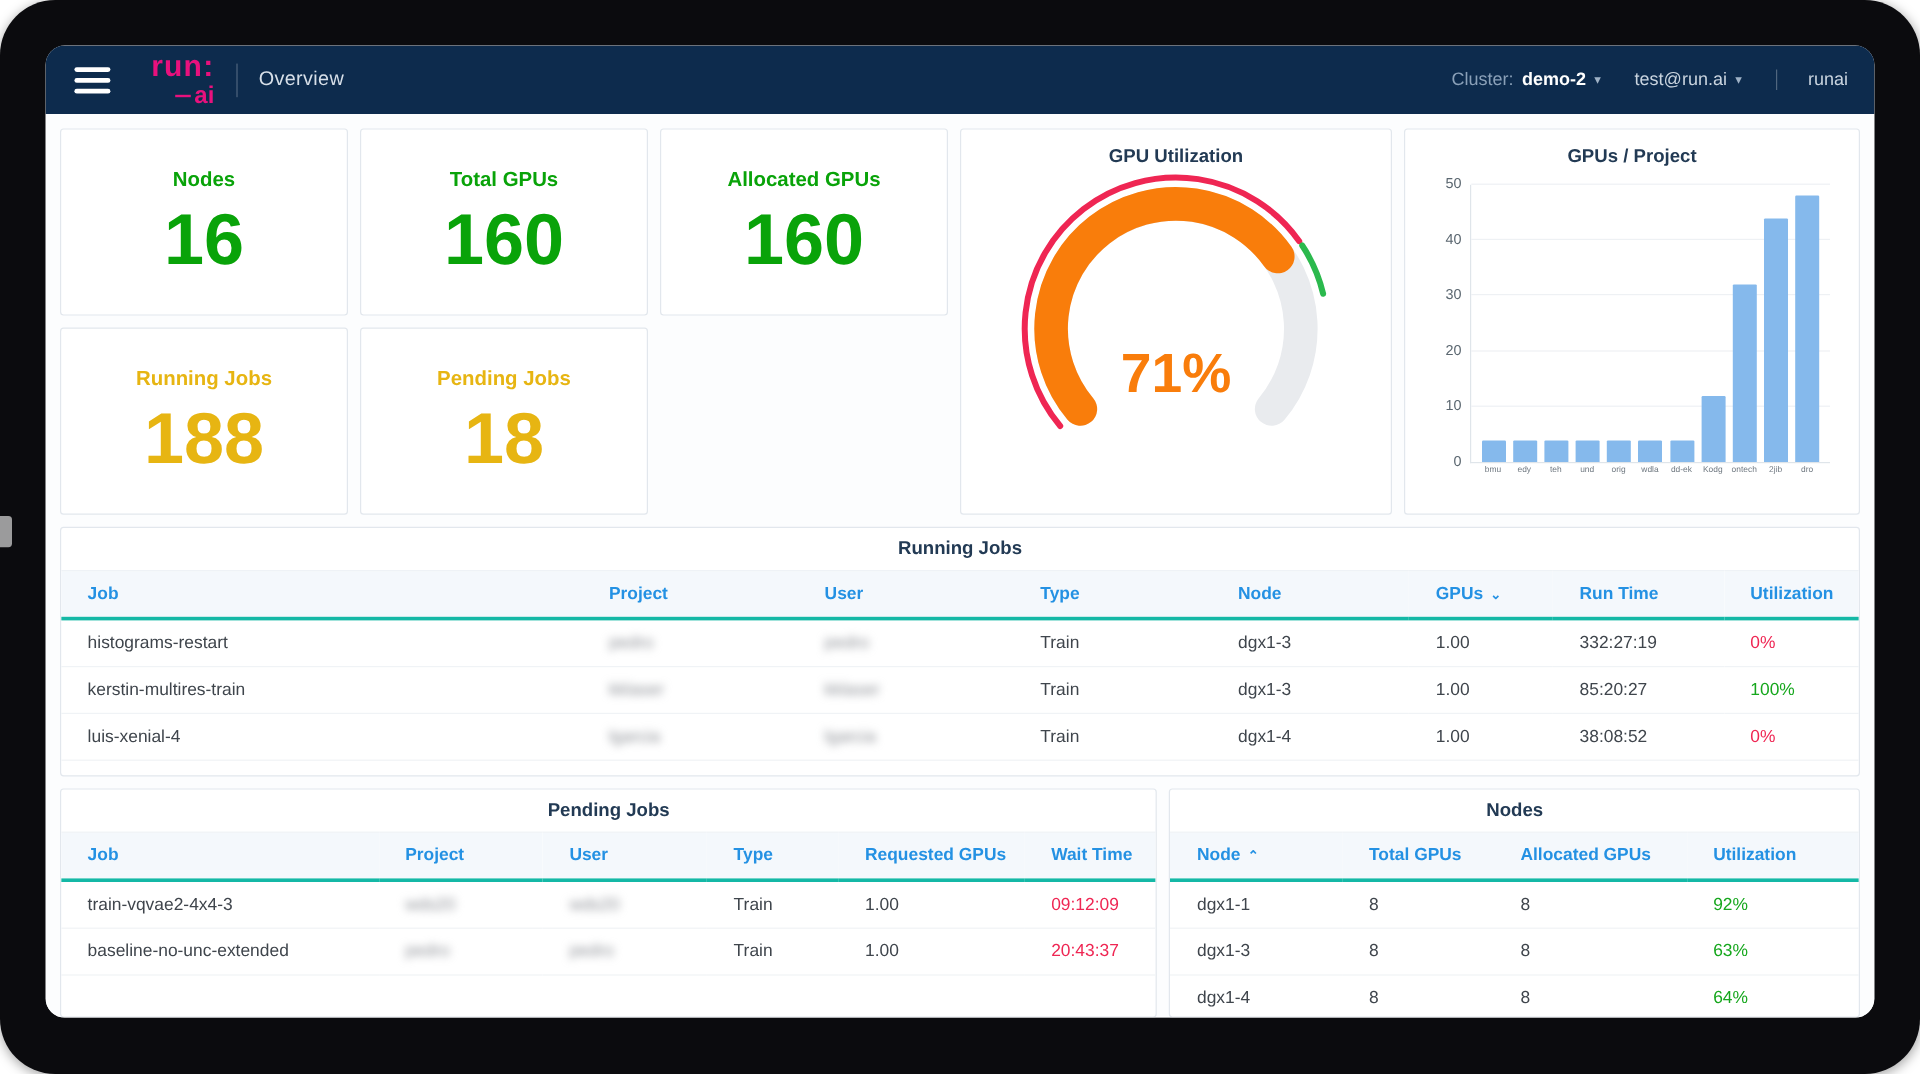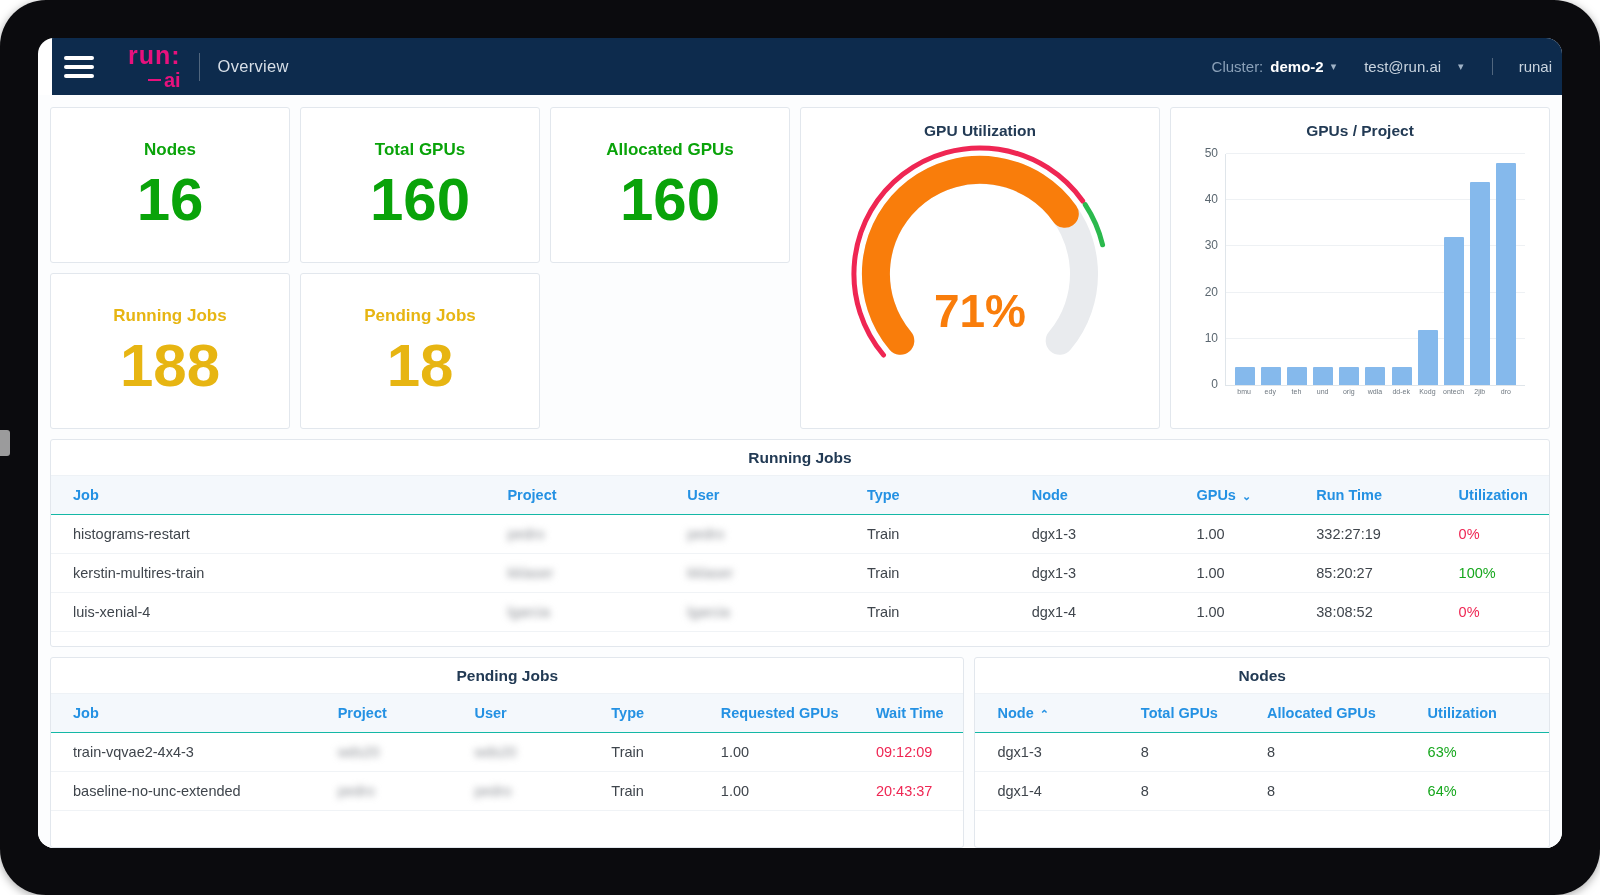--- a/index.html
+++ b/index.html
@@ -5,36 +5,36 @@
   * { box-sizing: border-box; }
   body { margin:0; background:#ffffff; font-family:"Liberation Sans", sans-serif; }
 
   .frame { position:relative; width:1600px; height:895px; overflow:hidden; }
   .bezel { position:absolute; inset:0; background:#0b0b0e; border-radius:46px; box-shadow:0 2px 10px rgba(0,0,0,.35); }
   .frame-notch { position:absolute; left:0; top:430px; width:10px; height:26px; background:#d9d9d9; border-radius:0 3px 3px 0; opacity:.7; }
 
   .app { position:absolute; left:38px; top:38px; right:38px; bottom:47px; background:#ffffff; border-radius:16px; overflow:hidden; display:flex; flex-direction:column; }
 
   
-  .navbar { flex:0 0 57px; background:#0d2b4d; display:flex; align-items:center; padding:0 10px; gap:18px;margin-left:14px; }
+  .navbar { flex:0 0 57px; background:#0d2b4d; display:flex; align-items:center; padding:0 22px; gap:18px; }
   .burger { display:flex; flex-direction:column; gap:5px; cursor:pointer; padding:4px 2px; }
   .burger span { display:block; width:30px; height:4px; background:#ffffff; border-radius:2px; }
   .logo { line-height:1; color:#e8117d; font-weight:bold; margin-left:14px; }
   .logo .run { font-size:25px; letter-spacing:1px; display:block; }
   .logo .ai-row { display:flex; justify-content:flex-end; align-items:center; gap:3px; margin-top:2px; }
   .logo .ai-row::before { content:""; width:13px; height:2px; background:#e8117d; }
   .logo .ai { font-size:20px; }
   .nav-divider { width:1px; height:28px; background:rgba(255,255,255,.28); }
   .nav-title { color:#d7dfe8; font-size:16.5px; letter-spacing:.3px; }
   .nav-right { margin-left:auto; display:flex; align-items:center; gap:28px; font-size:15px; }
   .cluster { display:flex; align-items:center; gap:7px; cursor:pointer; }
   .cluster-label { color:#8aa0b8; }
   .cluster-value { color:#ffffff; font-weight:bold; }
   .caret { color:#9fb2c6; font-size:11px; }
-  .user-menu { display:flex; align-items:center; gap:17px; color:#c9d4df; cursor:pointer; }
+  .user-menu { display:flex; align-items:center; gap:7px; color:#c9d4df; cursor:pointer; }
   .tenant { color:#c9d4df; padding-left:26px; border-left:1px solid rgba(255,255,255,.28); }
 
   
   .content { flex:1; min-height:0; background:#fcfdfe; padding:12px 12px 0; display:flex; flex-direction:column; gap:10px; overflow:hidden; }
   .card { background:#ffffff; border:1px solid #e2e7ed; border-radius:3px; }
 
   .top-grid { display:grid; grid-template-columns:240px 240px 240px 360px 1fr; grid-template-rows:156px 156px; gap:10px; flex:0 0 auto; }
   .stat-card { display:flex; flex-direction:column; align-items:center; justify-content:center; gap:10px; }
   .stat-label { font-size:17px; font-weight:bold; }
   .stat-value { font-size:60px; font-weight:bold; line-height:1; }
@@ -52,21 +52,21 @@
   .ytick { position:absolute; left:-36px; width:28px; text-align:right; font-size:12px; color:#5b6770; transform:translateY(6px); }
   .bars { position:absolute; inset:0; display:grid; align-items:end; padding:0 6px; }
   .bar { width:20px; margin:0 auto; background:#85b9ec; border-radius:1px 1px 0 0; }
   .xlabels { display:grid; margin:2px 10px 0 40px; padding:0 6px; }
   .xlab { font-size:7px; color:#6f7880; text-align:center; white-space:nowrap; overflow:visible; filter:blur(.6px); }
 
   
   .panel { overflow:hidden; display:flex; flex-direction:column; }
   .panel-title { text-align:center; font-size:15.5px; font-weight:bold; color:#223a54; padding:9px 0 8px; flex:0 0 auto; }
   table { width:100%; border-collapse:collapse; table-layout:fixed; }
-  thead th { background:#f4f8fc; color:#2491e3; font-size:14.5px; font-weight:bold; text-align:left; padding:11px 10px 11px 22px; border-top:1px solid #eef2f6; border-bottom:1px solid #14b8a6; white-space:nowrap; overflow:hidden; }
+  thead th { background:#f4f8fc; color:#2491e3; font-size:14.5px; font-weight:bold; text-align:left; padding:11px 10px 11px 22px; border-top:1px solid #eef2f6; border-bottom:3px solid #14b8a6; white-space:nowrap; overflow:hidden; }
   thead th .sort { font-size:11px; margin-left:6px; color:#2491e3; }
   tbody td { padding:11px 10px 11px 22px; font-size:14.5px; color:#3f454c; border-bottom:1px solid #f0f3f6; white-space:nowrap; overflow:hidden; }
   td.blur { filter:blur(3.5px); color:#8d9096; }
 
   .running-panel { flex:0 0 208px; }
   .bottom-grid { display:grid; grid-template-columns:calc(61.3% - 5px) 1fr; gap:10px; flex:1; min-height:0; }
 </style>
 </head>
 <body>
 
@@ -299,20 +299,26 @@
               <thead>
                 <tr>
                   <th><span>Node</span><span class="sort">⌃</span></th>
                   <th><span>Total GPUs</span></th>
                   <th><span>Allocated GPUs</span></th>
                   <th><span>Utilization</span></th>
                 </tr>
               </thead>
               <tbody>
                 <tr>
+                  <td>dgx1-1</td>
+                  <td>8</td>
+                  <td>8</td>
+                  <td style="color: rgb(22, 167, 29);">92%</td>
+                </tr>
+                <tr>
                   <td>dgx1-3</td>
                   <td>8</td>
                   <td>8</td>
                   <td style="color: rgb(22, 167, 29);">63%</td>
                 </tr>
                 <tr>
                   <td>dgx1-4</td>
                   <td>8</td>
                   <td>8</td>
                   <td style="color: rgb(22, 167, 29);">64%</td>

